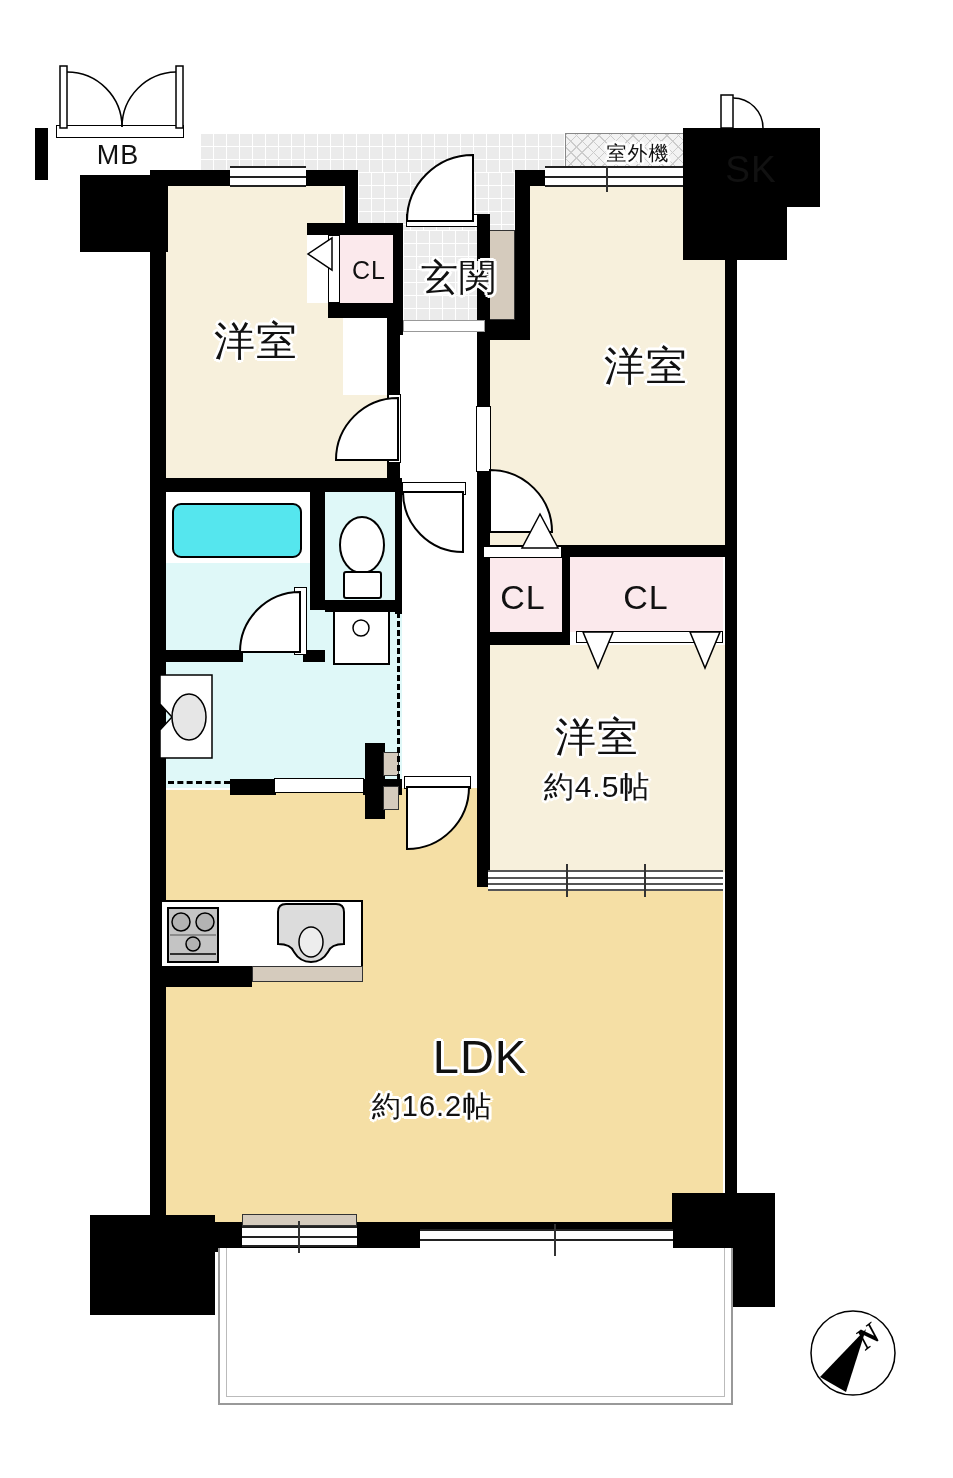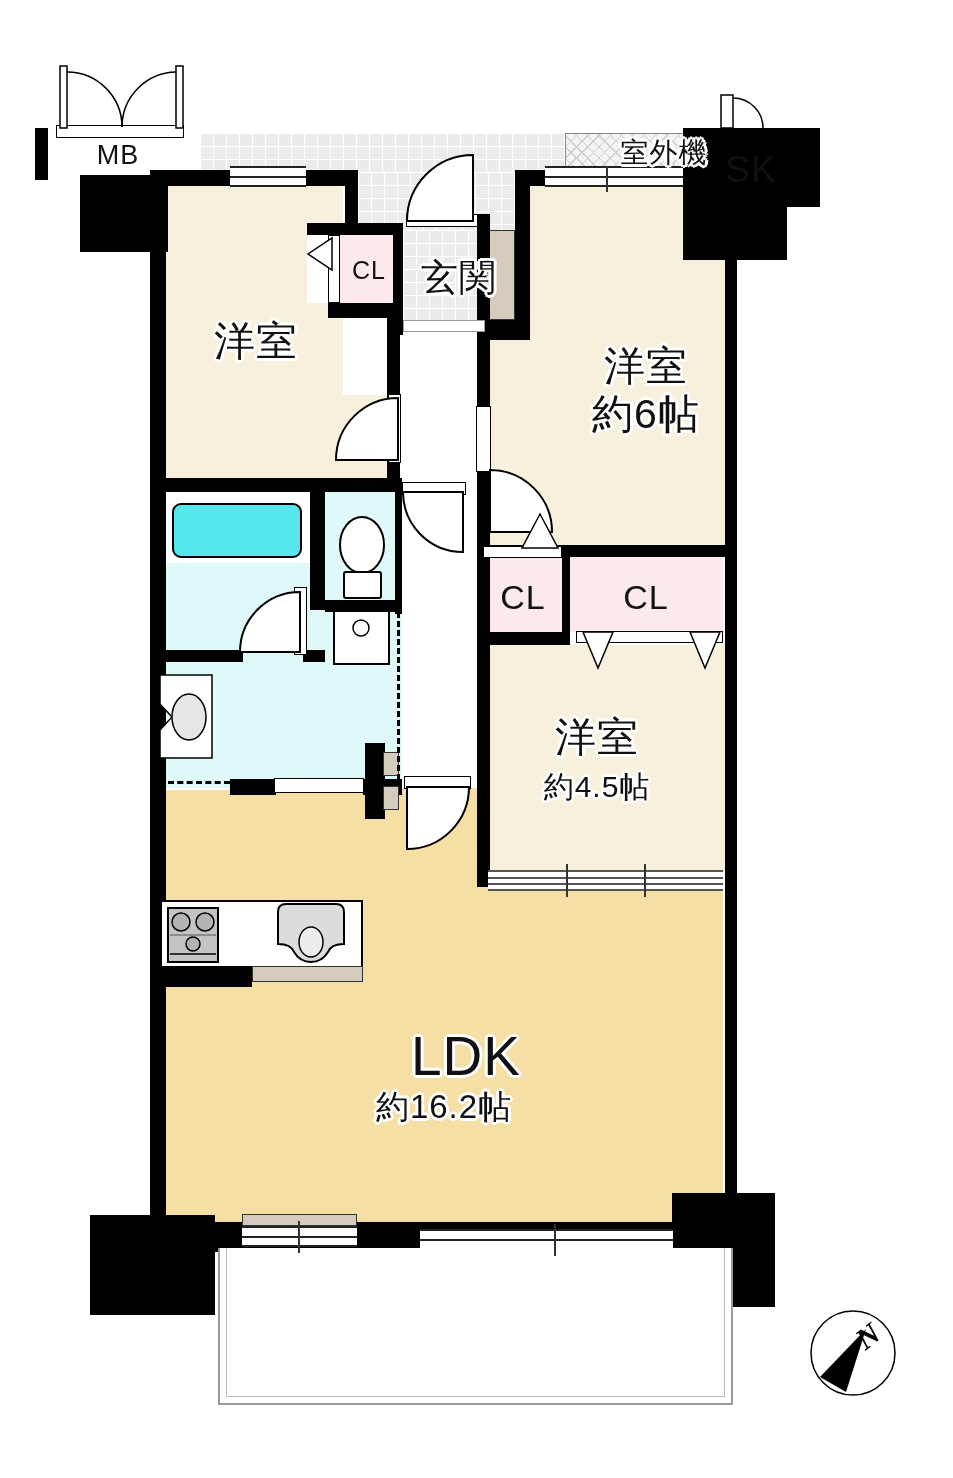--- a/index.html
+++ b/index.html
@@ -202,27 +202,26 @@
 
     <g>
       <circle cx="853" cy="1353" r="42" fill="#fff" stroke="#000" stroke-width="1.5"></circle>
       <polygon points="866,1329 820,1377 846,1392" fill="#000"></polygon>
       <text transform="translate(874,1344) rotate(-38)" text-anchor="middle" font-family="Liberation Serif, DejaVu Serif, serif" font-style="italic" font-weight="bold" font-size="30" fill="#000">N</text>
     </g>
   </svg>
 
   <div class="lbl" style="left:118px;top:155px;font-size:27px">MB</div>
   <div class="lbl" style="left:751px;top:170px;font-size:37px">SK</div>
-  <div class="lbl halo" style="left:664px;top:153px;font-size:28px">室外機</div>
+  <div class="lbl halo" style="left:638px;top:153px;font-size:20px">室外機</div>
   <div class="lbl halo" style="left:459px;top:278px;font-size:37px">玄関</div>
   <div class="lbl" style="left:369px;top:270px;font-size:25px">CL</div>
   <div class="lbl" style="left:523px;top:597px;font-size:34px">CL</div>
   <div class="lbl" style="left:646px;top:597px;font-size:34px">CL</div>
 
   <div class="lbl halo" style="left:256px;top:341px;font-size:41px">洋室</div>
   <div class="lbl halo" style="left:646px;top:366px;font-size:41px">洋室</div>
-  <div class="lbl halo" style="left:646px;top:414px;font-size:41px">約6帖</div>
   <div class="lbl halo" style="left:597px;top:737px;font-size:41px">洋室</div>
   <div class="lbl halo" style="left:597px;top:787px;font-size:30px">約4.5帖</div>
-  <div class="lbl halo" style="left:466px;top:1056px;font-size:55px">LDK</div>
-  <div class="lbl halo" style="left:444px;top:1107px;font-size:33px">約16.2帖</div>
+  <div class="lbl halo" style="left:480px;top:1056px;font-size:47px">LDK</div>
+  <div class="lbl halo" style="left:432px;top:1107px;font-size:29px">約16.2帖</div>
 
 </div>
 
 </body></html>

